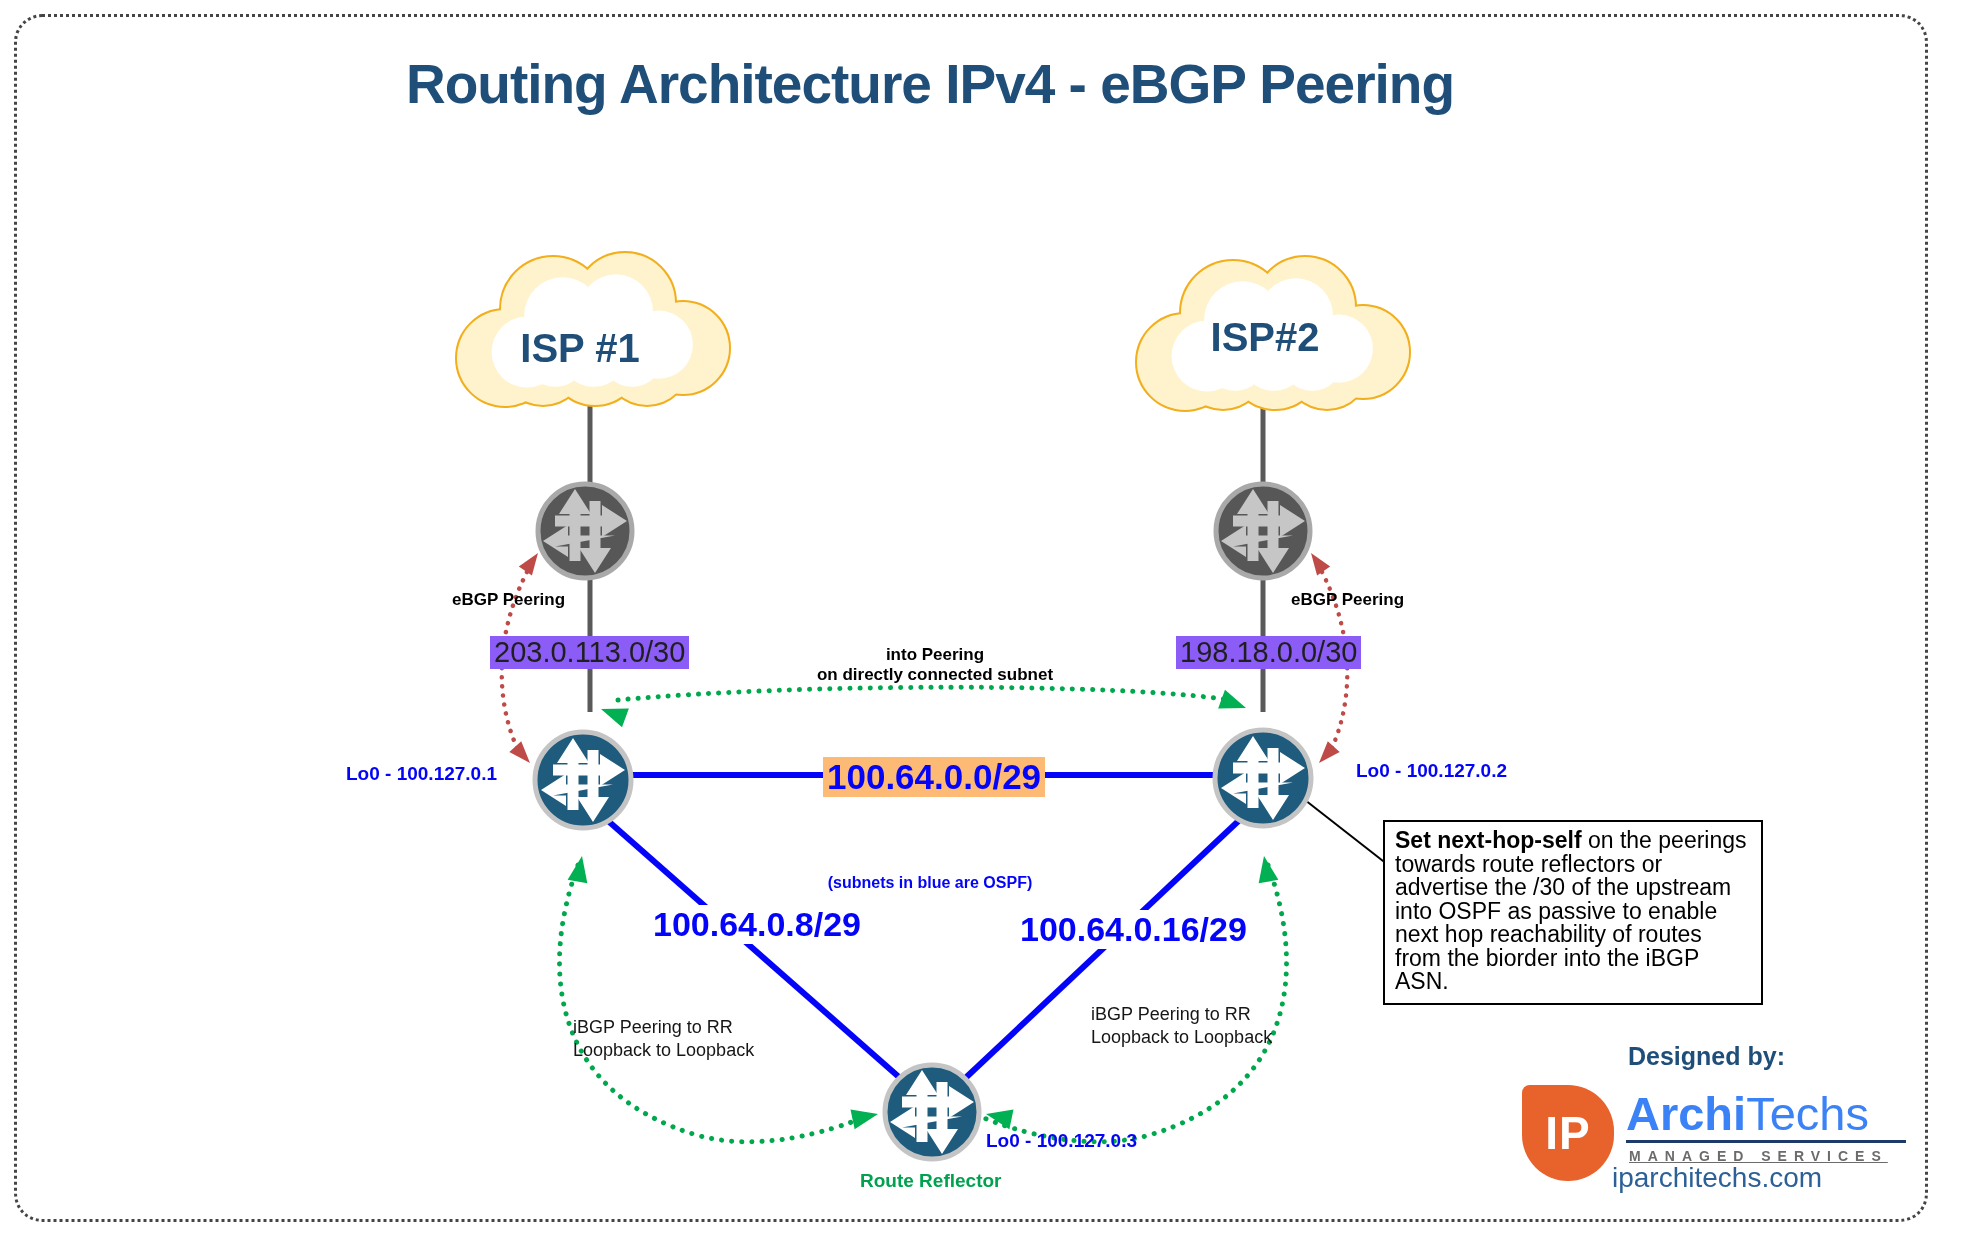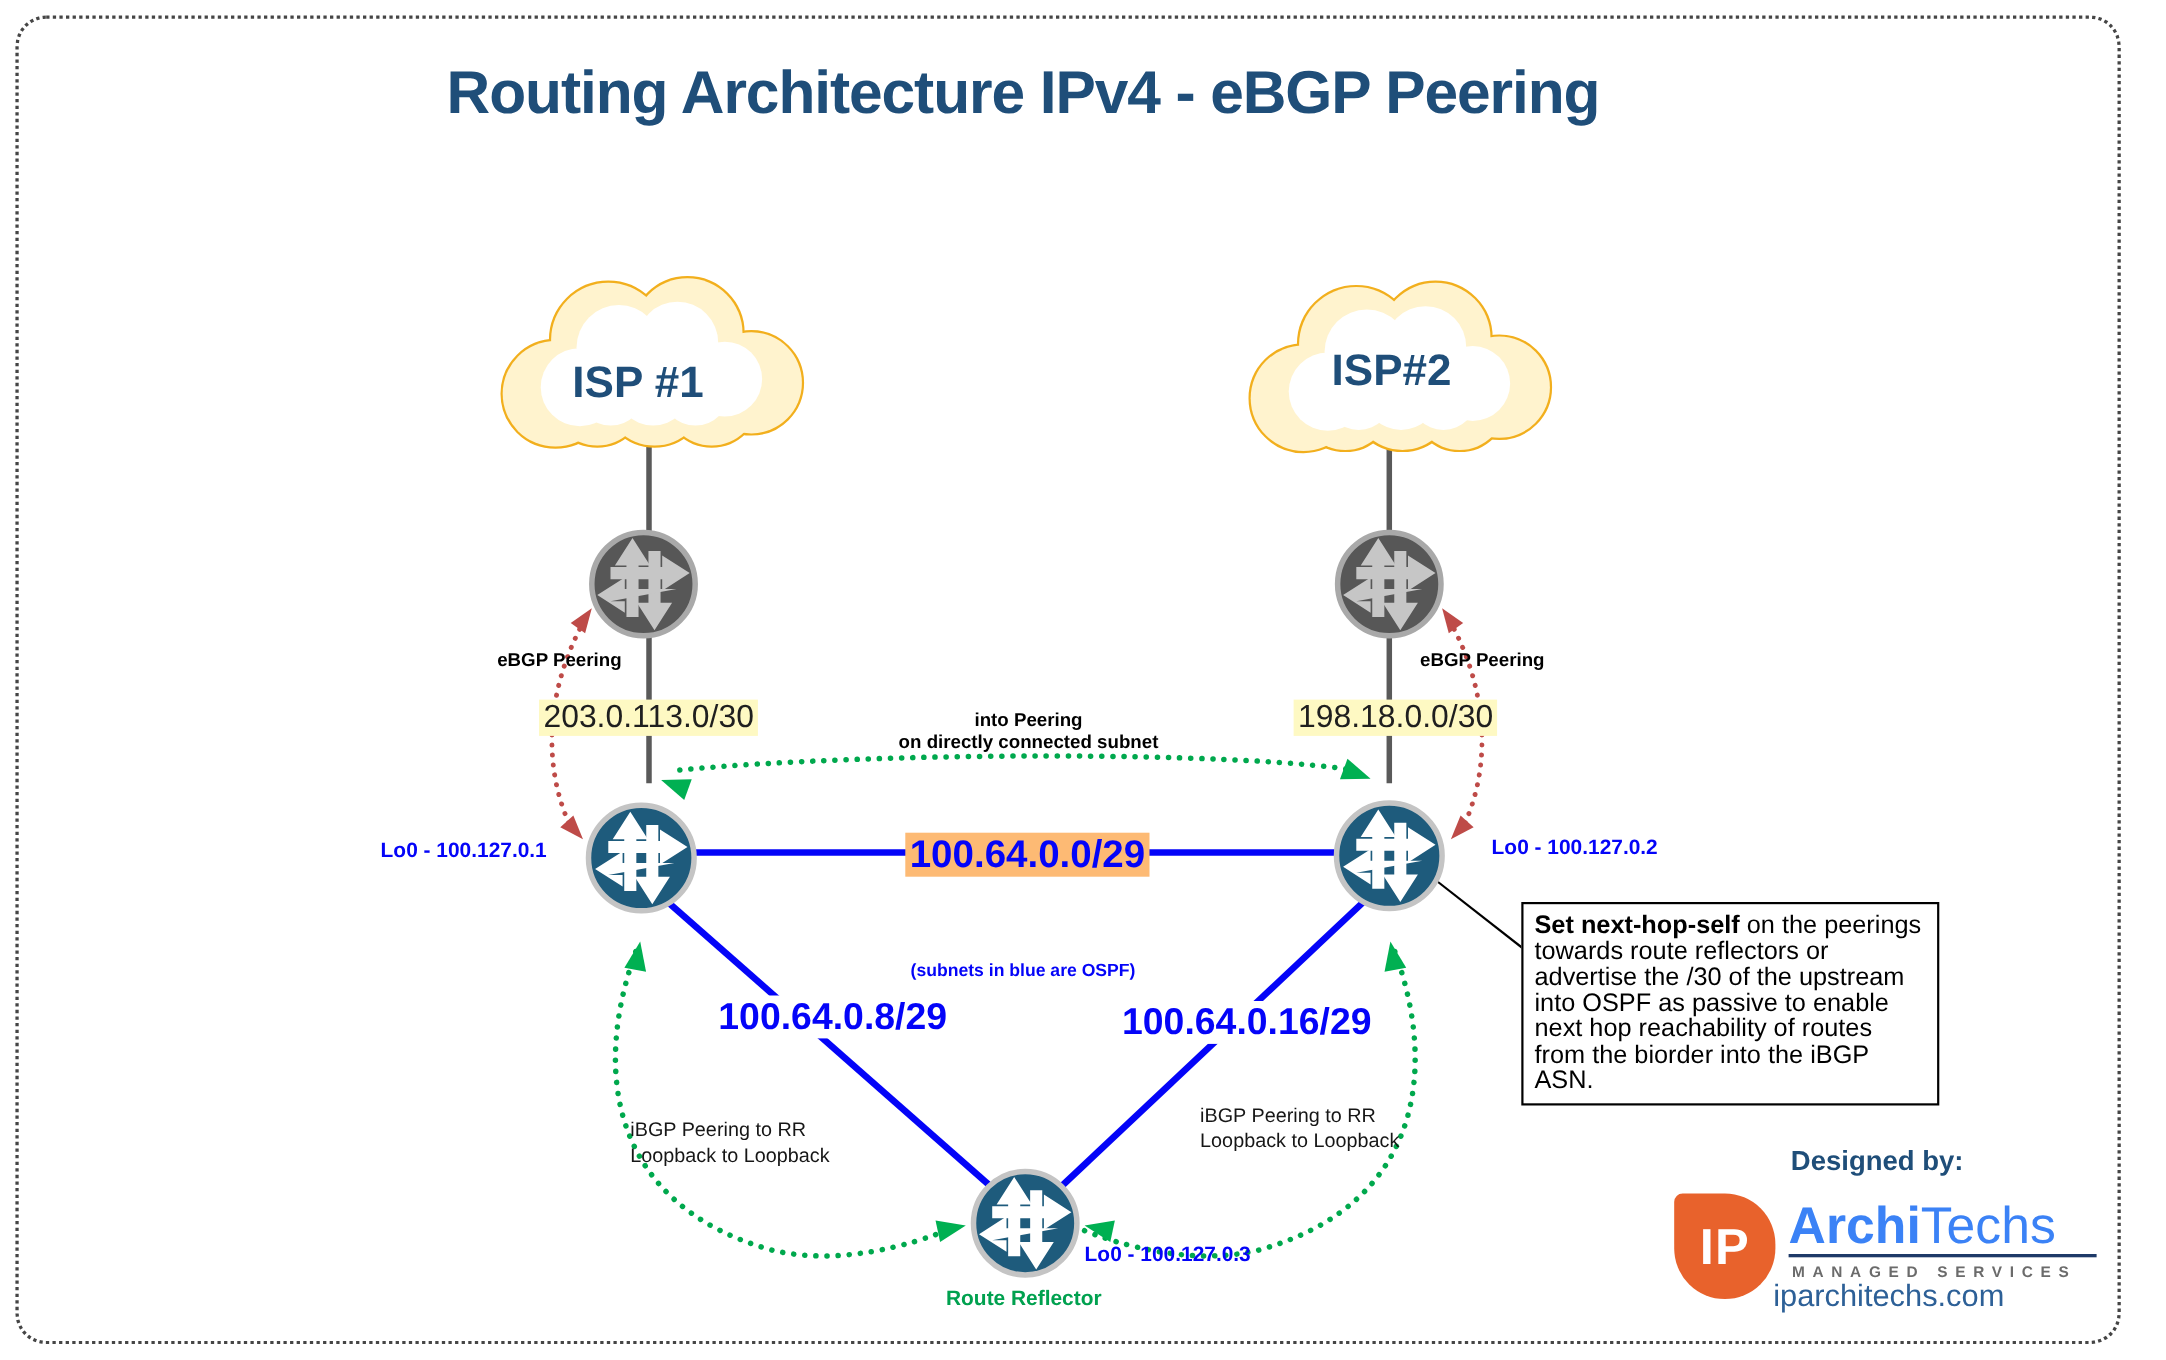--- a/index.html
+++ b/index.html
@@ -12,21 +12,21 @@
     border:3px dotted #454545;border-radius:28px;pointer-events:none;
   }
   #diagram-svg{position:absolute;left:0;top:0;}
   .lbl{position:absolute;white-space:nowrap;}
   .navy{color:#1F4E79;}
   .blue{color:#0404F8;}
   .green{color:#00A14F;}
   .title{font-size:55px;font-weight:bold;letter-spacing:-1px;text-align:center;width:1260px;}
   .cloud-label{font-size:40px;font-weight:bold;text-align:center;width:250px;}
   .small-bold{font-size:17px;font-weight:bold;color:#000;}
-  .subnet30{font-size:29px;color:#1f1f1f;background:#fef9c3;padding:0 4px;}
+  .subnet30{font-size:29px;color:#1f1f1f;background:#8b5cf6;padding:0 4px;}
   .subnet-blue{font-size:35px;font-weight:bold;background:#fdba74;padding:0 4px;}
   .subnet-diag{font-size:34px;font-weight:bold;background:#fff;padding:0 3px;}
   .lo0{font-size:19px;font-weight:bold;}
   .center{text-align:center;}
   .ospf-big{font-size:35px;font-weight:bold;width:300px;}
   .ospf-small{font-size:16px;font-weight:bold;width:300px;}
   .rr-note{font-size:18px;color:#161616;line-height:23px;}
   .note-box{
     position:absolute;left:1383px;top:820px;width:356px;
     border:2px solid #000;background:#fff;padding:7px 10px 9px 10px;
@@ -37,21 +37,21 @@
     position:absolute;left:1522px;top:1085px;width:92px;height:96px;
     background:#E8622C;border-radius:8px 48px 48px 48px;
     display:flex;align-items:center;justify-content:center;
     color:#fff;font-size:46px;font-weight:bold;letter-spacing:1px;
   }
   .architechs{position:absolute;left:1626px;top:1086px;font-size:47px;color:#3b82f6;}
   .architechs .bold-part{font-weight:bold;}
   .architechs .light-part{font-weight:normal;}
   .logo-rule{position:absolute;left:1626px;top:1140px;width:280px;height:3px;background:#1E3A68;}
   .managed{position:absolute;left:1629px;top:1148px;font-size:14px;font-weight:bold;
-    letter-spacing:7px;color:#6b6b6b;}
+    letter-spacing:7px;color:#6b6b6b;text-decoration:underline;}
   .website{position:absolute;left:1612px;top:1162px;font-size:28px;color:#2d6097;}
   
   .router.gray .body{fill:#575757;stroke:#a9a9a9;stroke-width:5px;}
   .router.gray .arrows{fill:#c6c6c6;}
   .router.blue .body{fill:#1E5B7C;stroke:#c4c4c4;stroke-width:5px;}
   .router.blue .arrows{fill:#ffffff;}
   .dot-green{fill:none;stroke:#00A84D;stroke-width:5;stroke-dasharray:0.1 10;stroke-linecap:round;}
   .dot-red{fill:none;stroke:#BE4B48;stroke-width:4.5;stroke-dasharray:0.1 9;stroke-linecap:round;}
   .ah-green{fill:#00B052;}
   .ah-red{fill:#BE4B48;}

